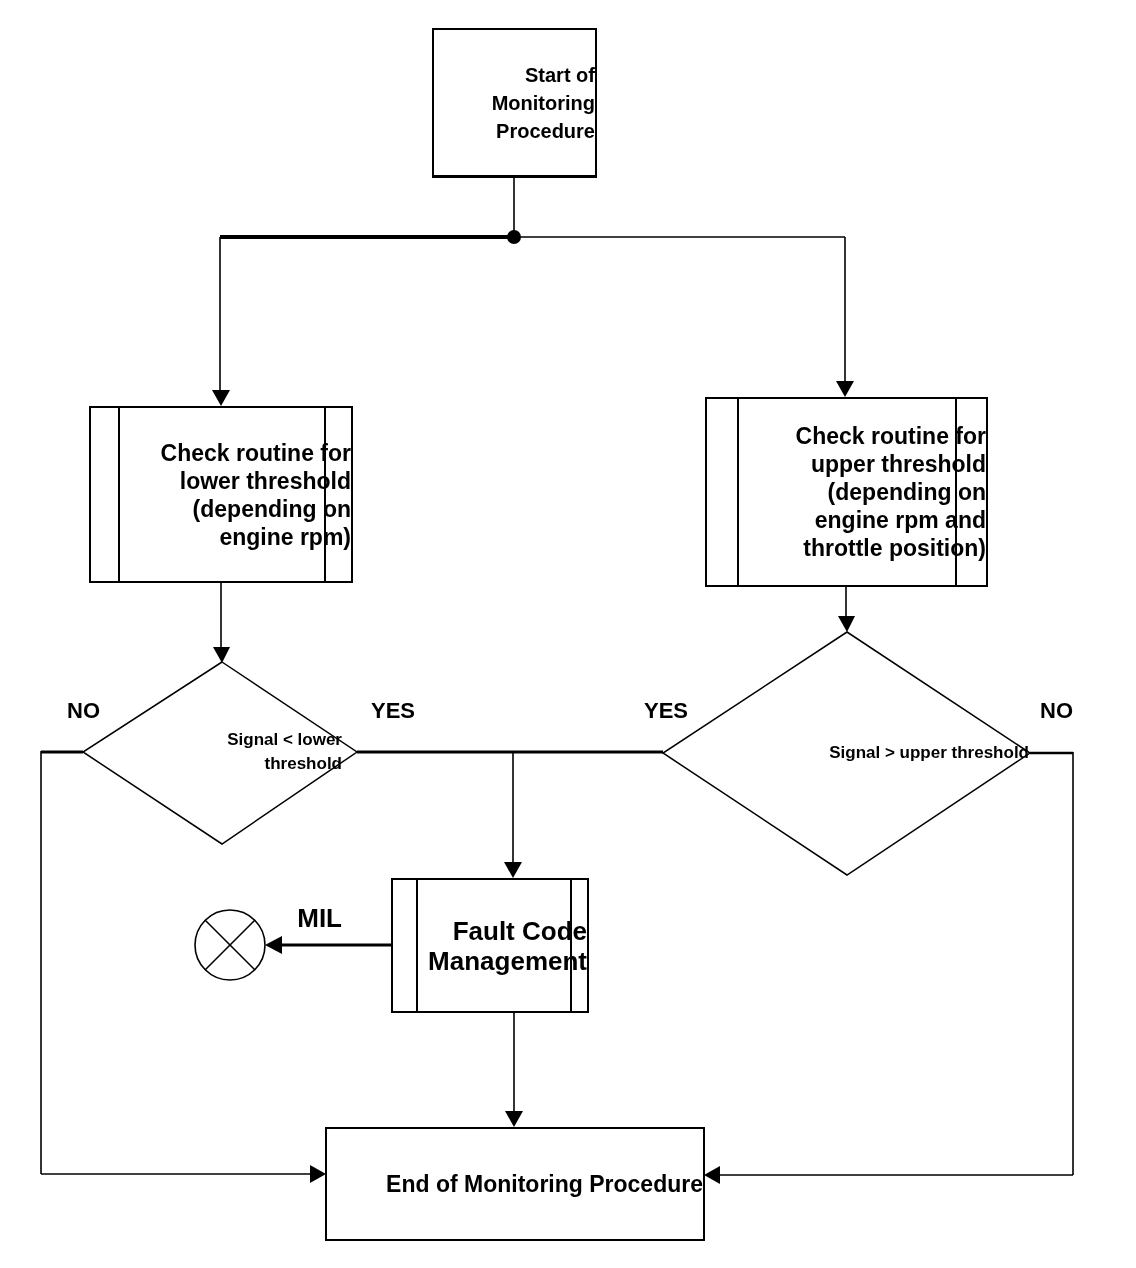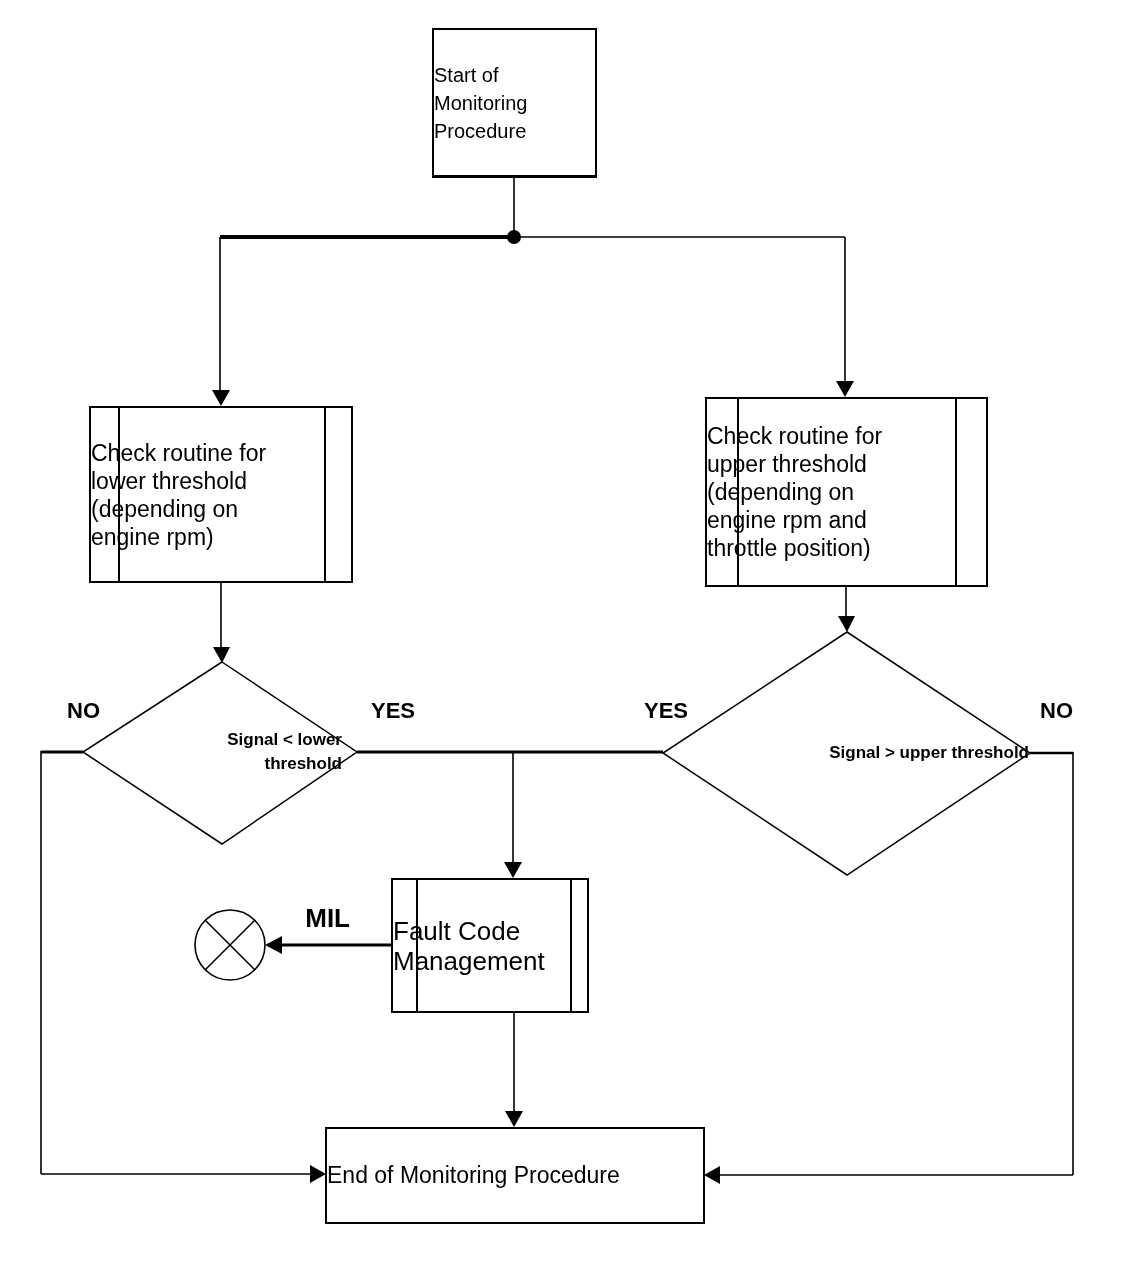--- a/index.html
+++ b/index.html
@@ -21,22 +21,22 @@
     position: absolute;
     border: 2px solid #000;
     background: #fff;
     box-sizing: border-box;
     display: flex;
     align-items: center;
     justify-content: center;
   }
   .node .label {
     white-space: pre-line;
-    text-align: left;
-    font-weight: normal;
+    text-align: right;
+    font-weight: bold;
     width: 100%;
   }
   .pp-line {
     position: absolute;
     top: 0; bottom: 0;
     width: 2px;
     background: #000;
   }
   #box-start        { left: 432px; top: 28px;  width: 165px; height: 150px; border-bottom-width: 3px; }
   #box-start .label { font-size: 20px; line-height: 28px; }
@@ -49,36 +49,36 @@
   #box-check-upper        { left: 705px; top: 397px; width: 283px; height: 190px; }
   #box-check-upper .label { font-size: 23px; line-height: 28px; }
   #box-check-upper .pp-left  { left: 30px; }
   #box-check-upper .pp-right { left: 248px; }
 
   #box-fcm        { left: 391px; top: 878px; width: 198px; height: 135px; }
   #box-fcm .label { font-size: 26px; line-height: 30px; }
   #box-fcm .pp-left  { left: 23px; }
   #box-fcm .pp-right { left: 177px; }
 
-  #box-end        { left: 325px; top: 1127px; width: 380px; height: 97px; }
+  #box-end        { left: 325px; top: 1127px; width: 380px; height: 114px; }
   #box-end .label { font-size: 23px; }
 
   .float-label {
     position: absolute;
     font-weight: bold;
     text-align: right;
     white-space: pre-line;
   }
   #label-decision-lower { left: 102px; top: 728px; width: 240px; font-size: 17px; line-height: 24px; }
   #label-decision-upper { left: 667px; top: 742px; width: 362px; font-size: 17px; line-height: 22px; }
   #label-no-left   { left: 30px;   top: 698px; width: 70px; font-size: 22px; }
   #label-yes-left  { left: 345px;  top: 698px; width: 70px; font-size: 22px; }
   #label-yes-right { left: 618px;  top: 698px; width: 70px; font-size: 22px; }
   #label-no-right  { left: 1003px; top: 698px; width: 70px; font-size: 22px; }
-  #label-mil       { left: 290px;  top: 903px; width: 60px; font-size: 26px; }
+  #label-mil       { left: 282px;  top: 903px; width: 60px; font-size: 26px; }
 </style>
 </head>
 <body>
 
 <div class="canvas">
 
   <svg class="wires" viewBox="0 0 1136 1268" xmlns="http://www.w3.org/2000/svg">
     <g stroke="#000" fill="none">
 
       <line x1="514" y1="178" x2="514" y2="238" stroke-width="1.6"></line>

